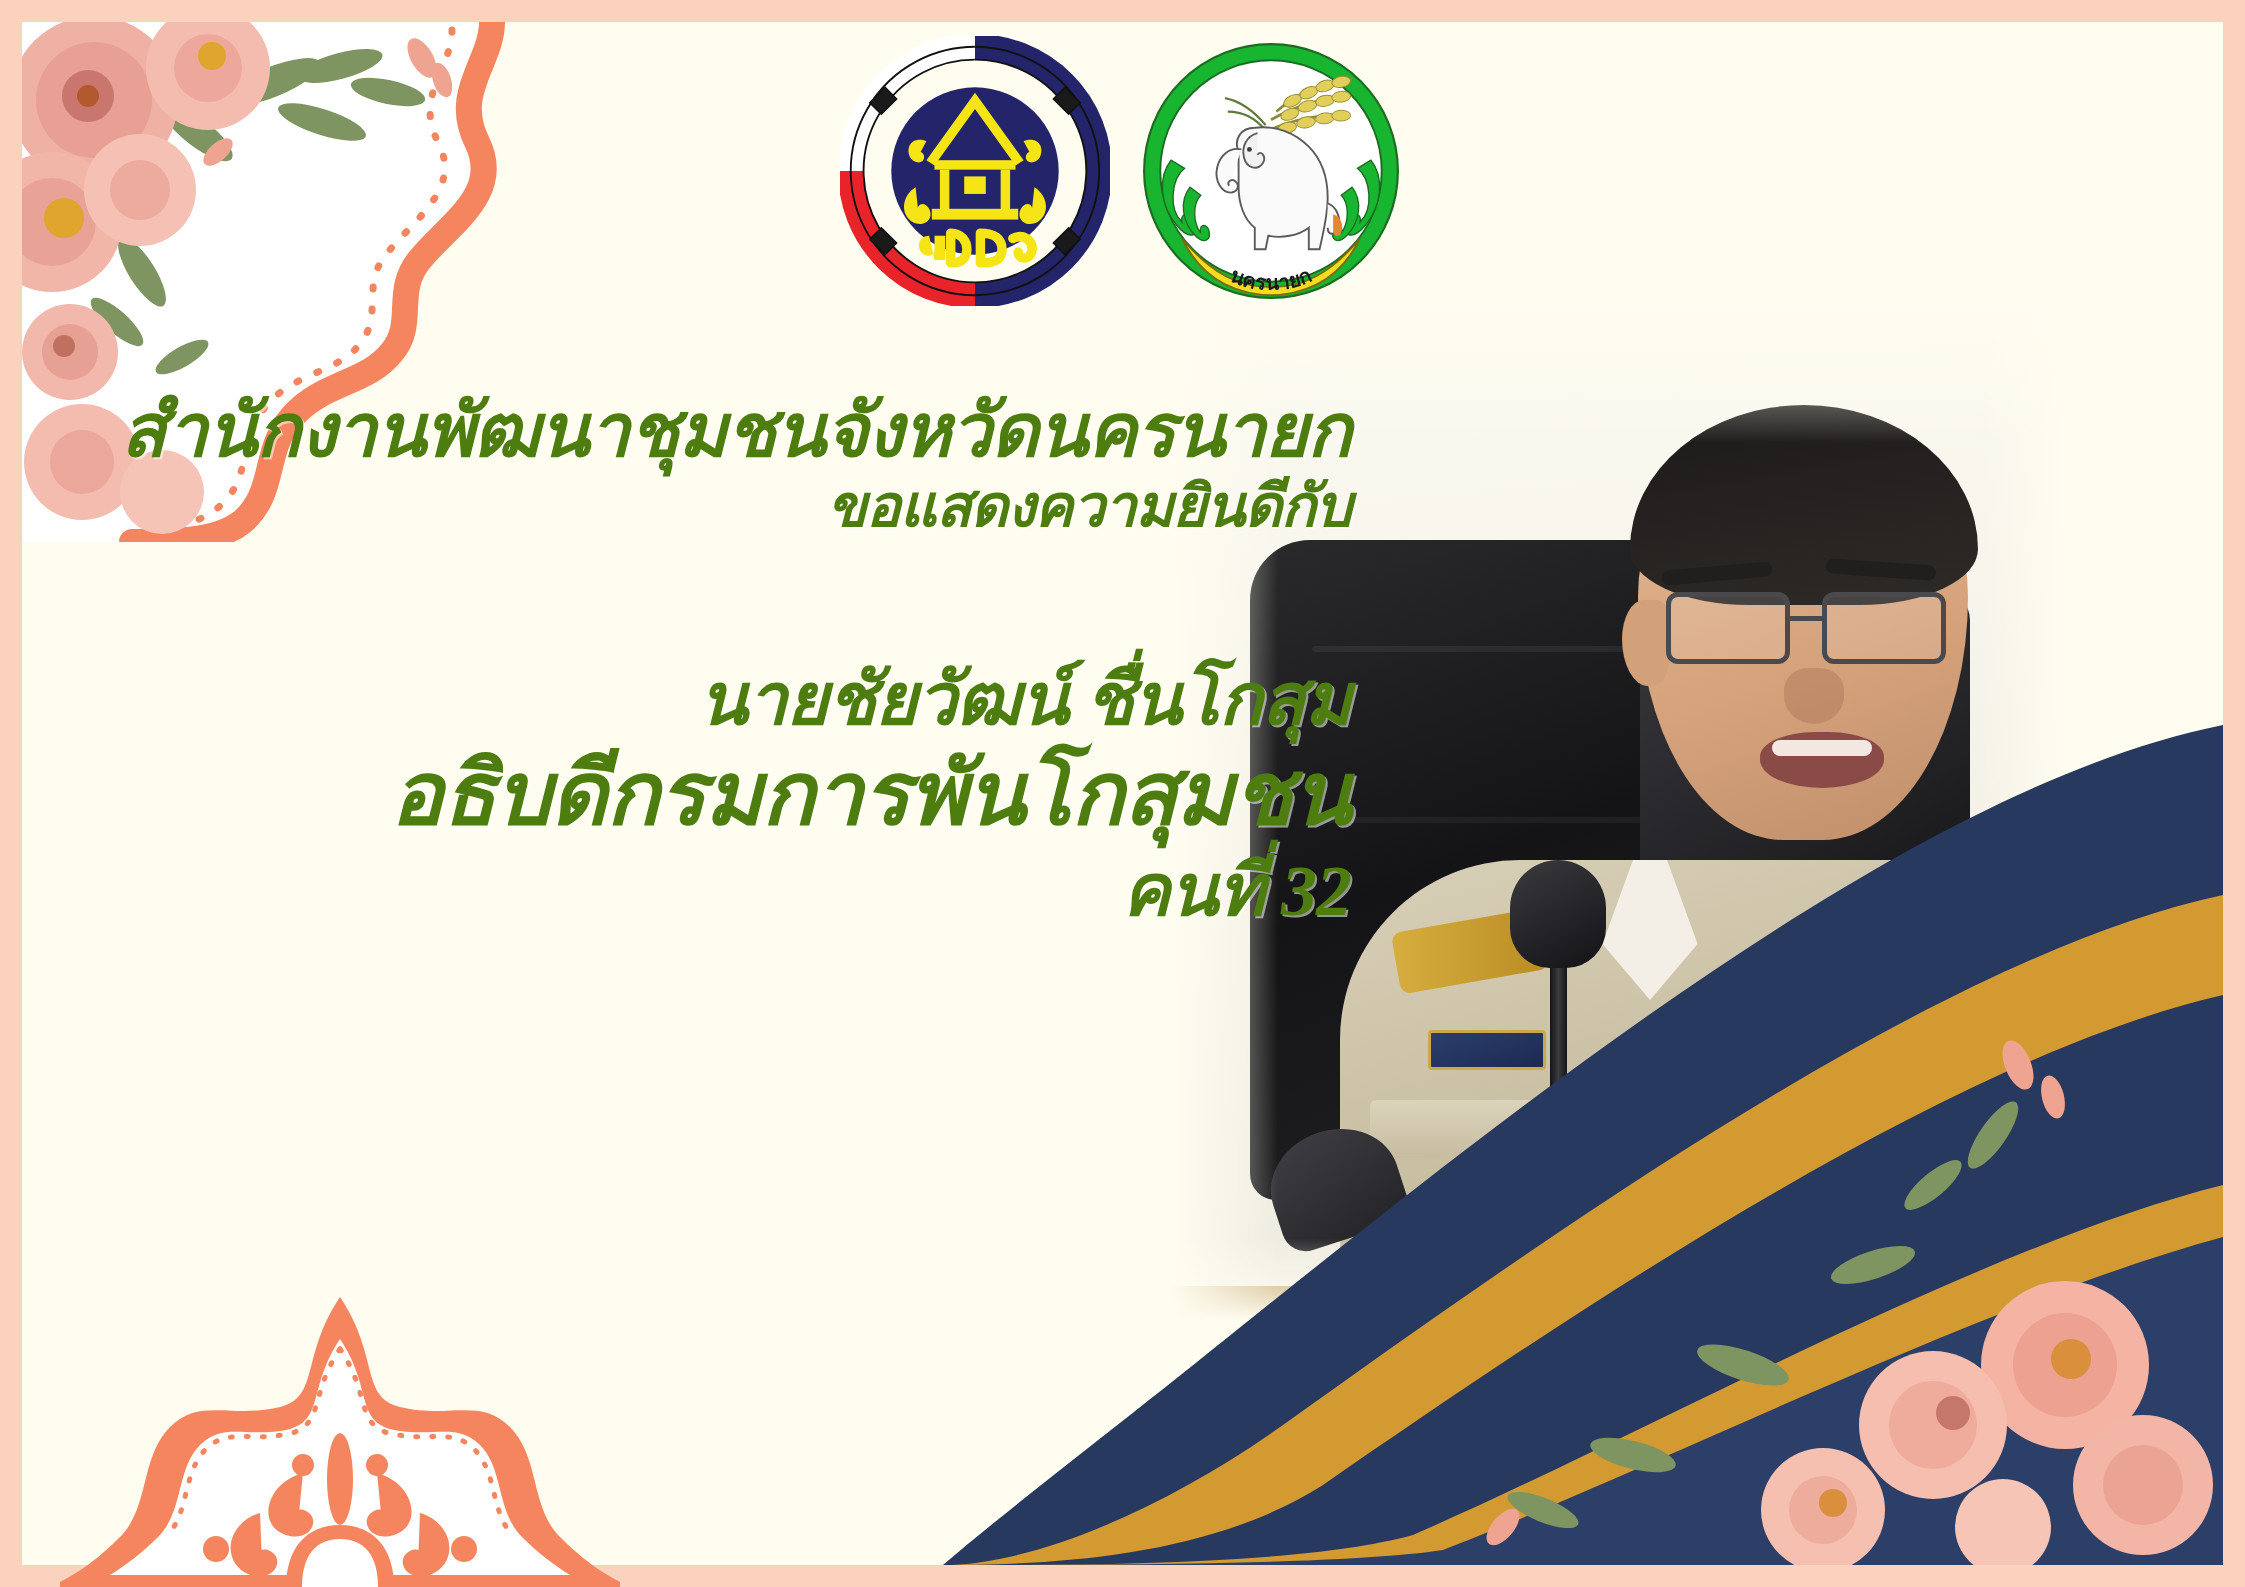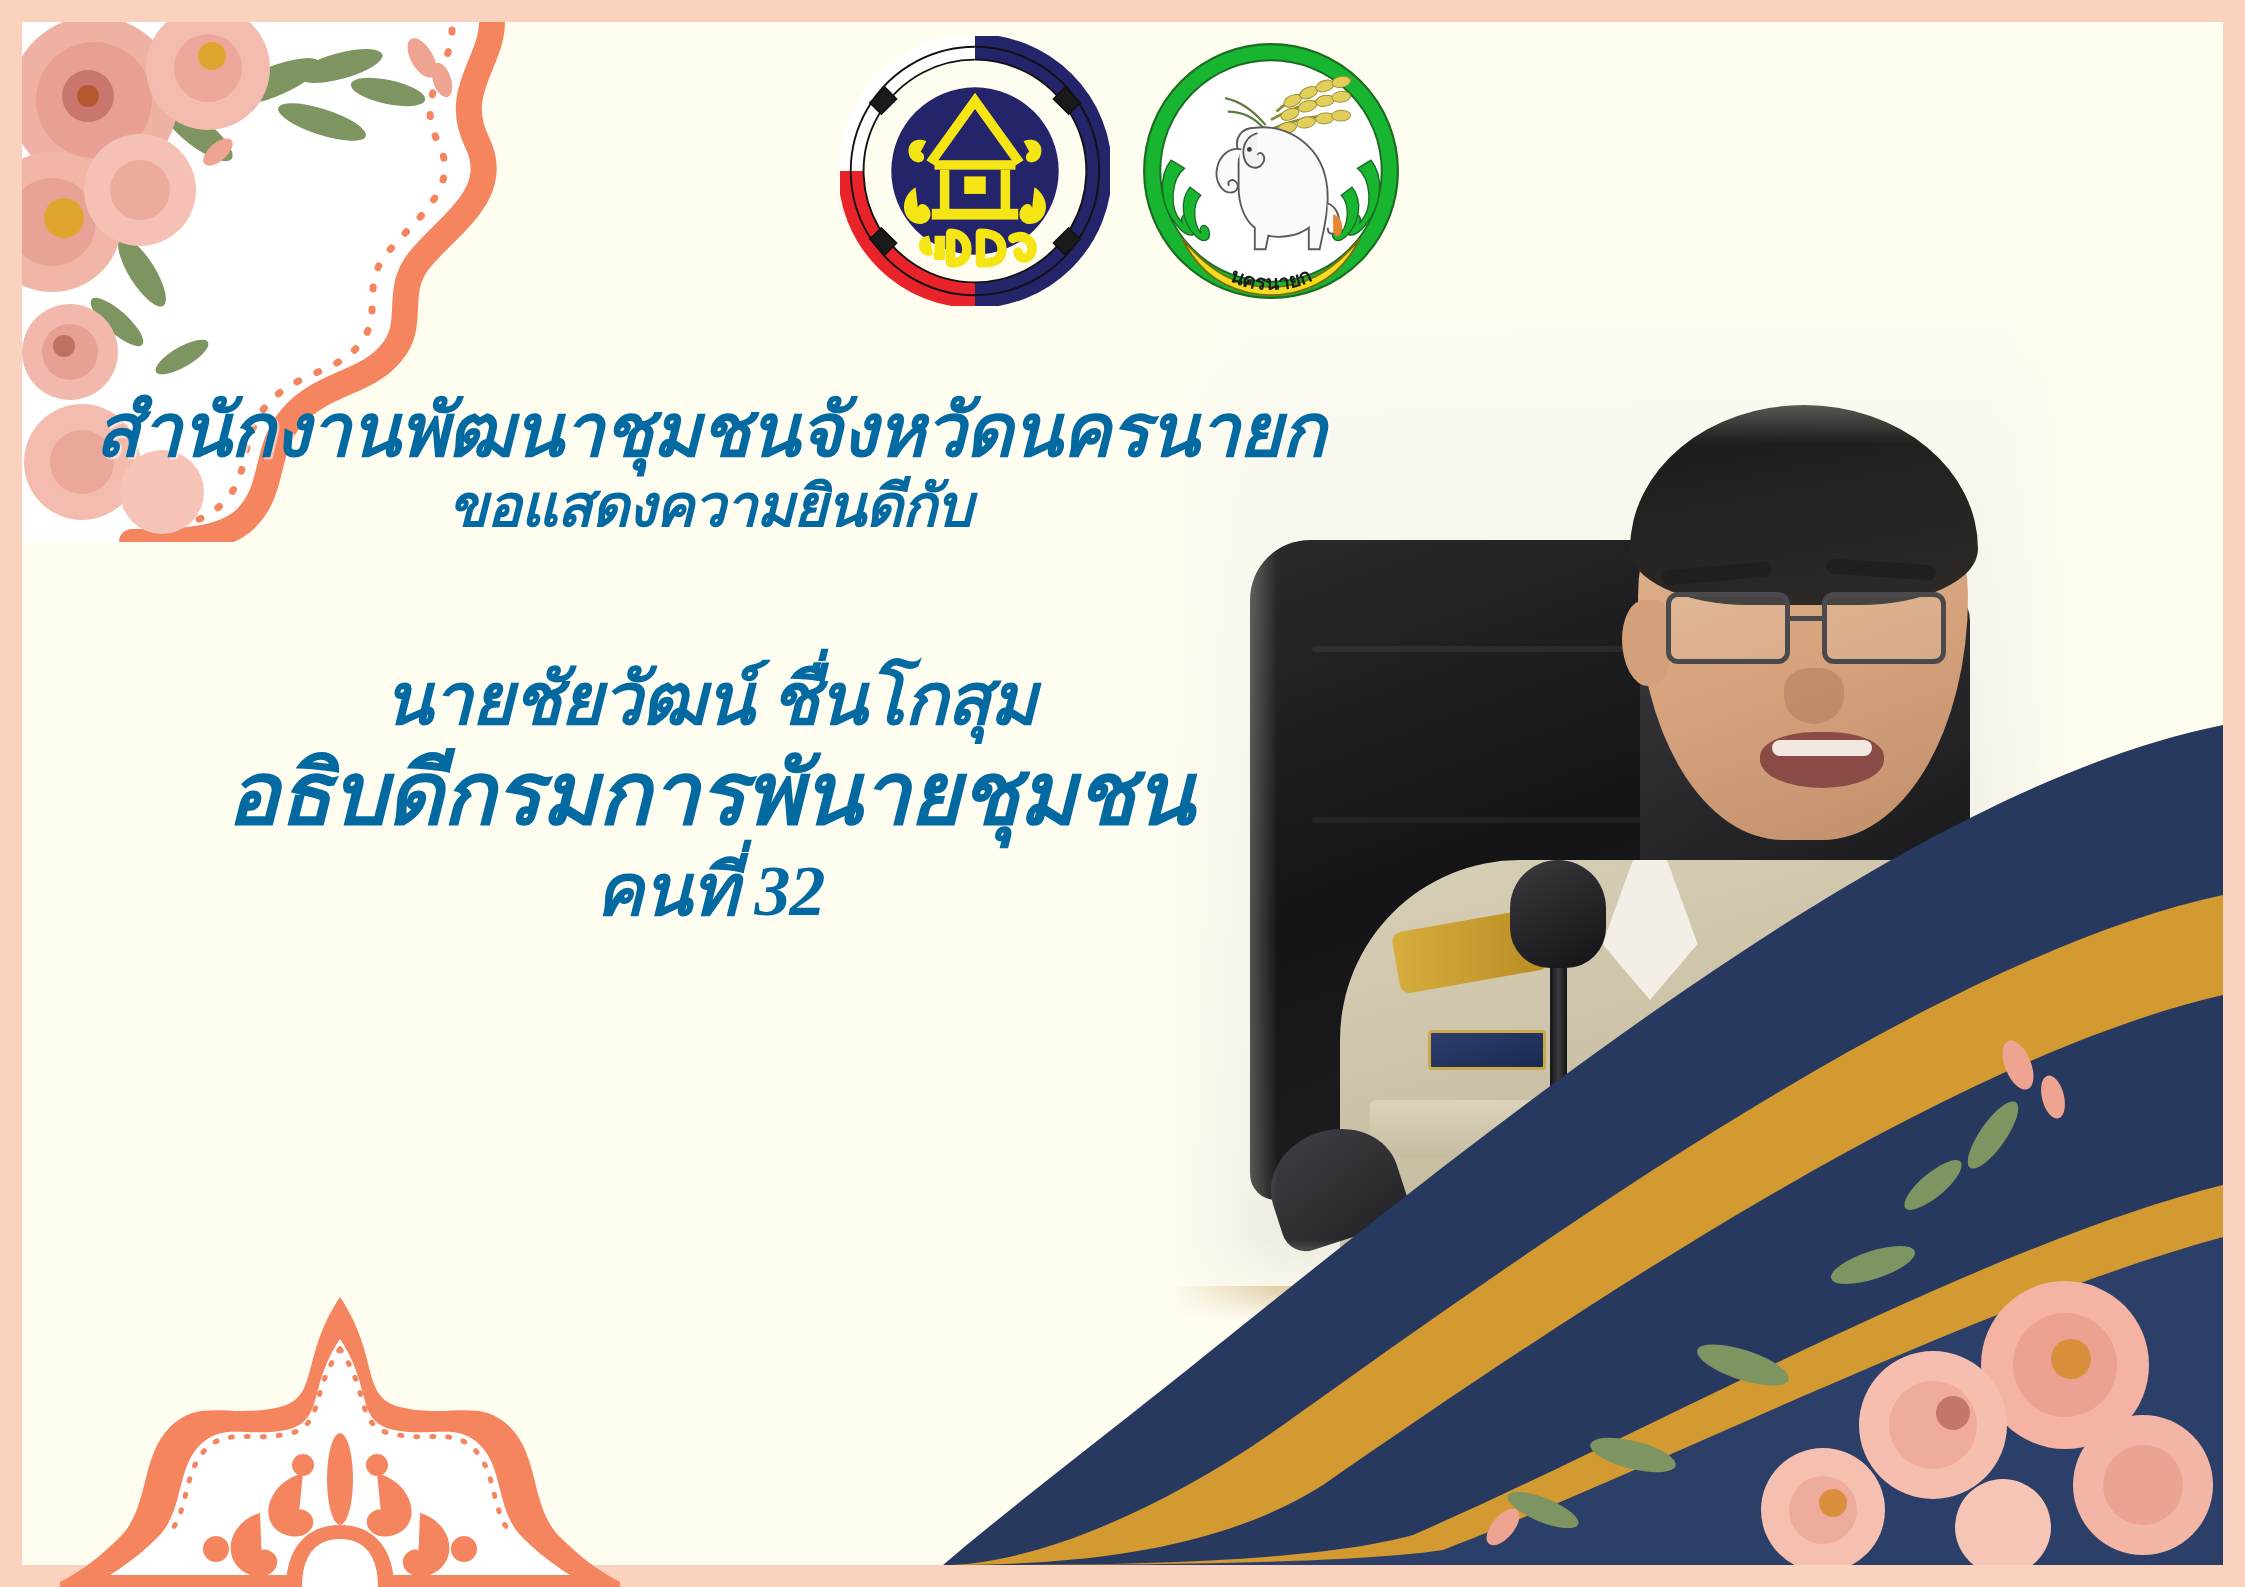--- a/index.html
+++ b/index.html
@@ -267,25 +267,25 @@
     left: 0; right: 0; top: 36px;
     display: flex; justify-content: center; align-items: flex-start;
     gap: 26px;
     z-index: 8;
   }
   .logo { width: 270px; height: 270px; }
 
   
   .text-block {
     position: absolute;
-    left: 60px; top: 390px;
+    left: 51px; top: 390px;
     width: 1300px;
     z-index: 9;
-    text-align: center;
-    color: #0369a1;
+    text-align: right;
+    color: #4d7c0f;
   }
   .line {
     font-family: "Liberation Serif", serif;
     font-weight: bold;
     font-style: italic;
     letter-spacing: -1px;
     line-height: 1.12;
     text-shadow: 2px 2px 0 rgba(255,255,255,0.55);
     white-space: nowrap;
   }
@@ -566,17 +566,17 @@
         <textPath href="#bannerArc" startOffset="50%" text-anchor="middle">นครนายก</textPath>
       </text>
     </svg>
   </div>
 
   <div class="text-block">
     <div class="line l1">สำนักงานพัฒนาชุมชนจังหวัดนครนายก</div>
     <div class="line l2">ขอแสดงความยินดีกับ</div>
     <div class="spacer"></div>
     <div class="line l3">นายชัยวัฒน์ ชื่นโกสุม</div>
-    <div class="line l4">อธิบดีกรมการพันายชุมชน</div>
+    <div class="line l4">อธิบดีกรมการพันโกสุมชน</div>
     <div class="line l5">คนที่ 32</div>
   </div>
 
 </div>
 
 </body></html>

